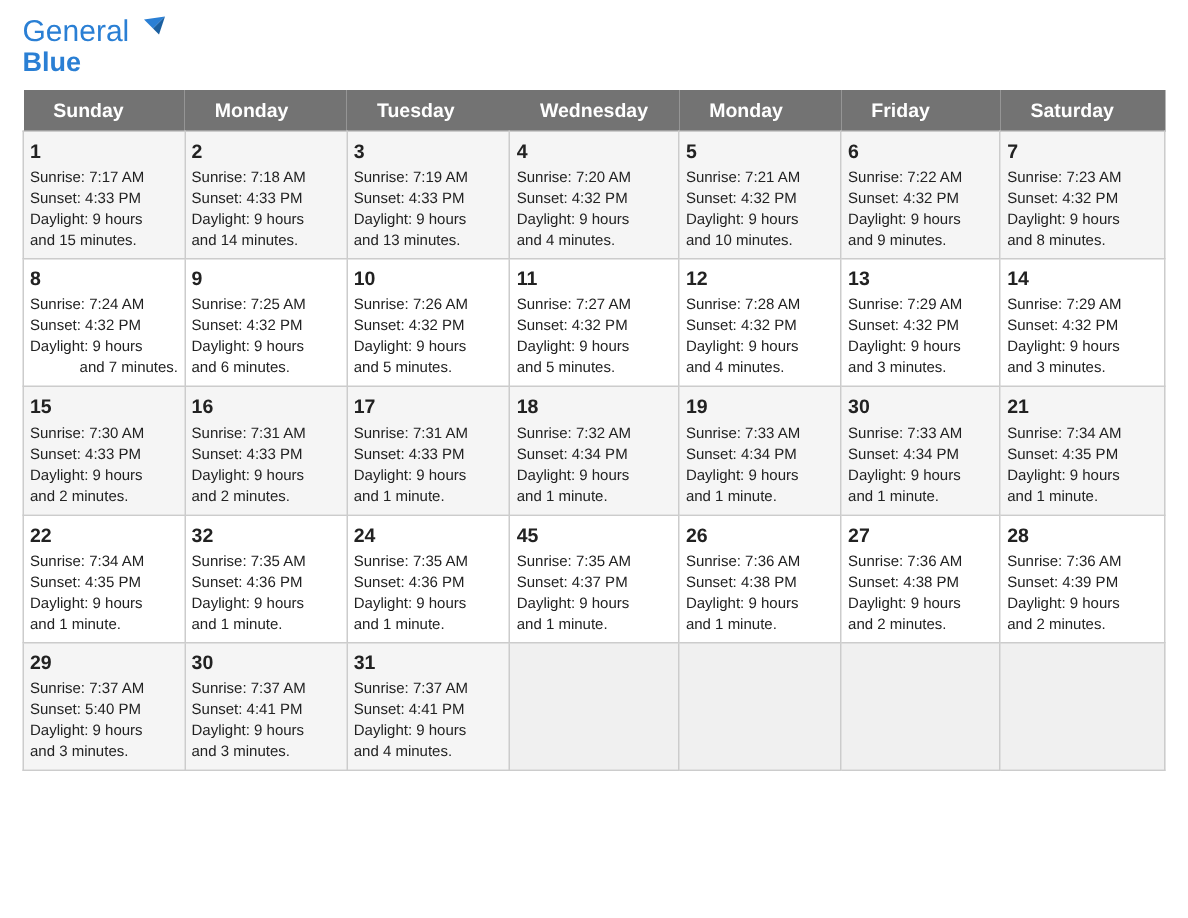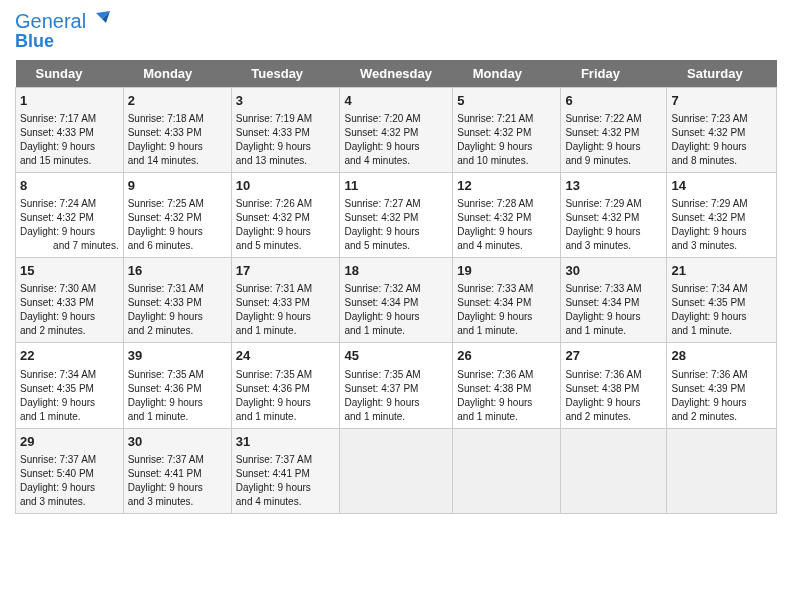--- a/index.html
+++ b/index.html
@@ -276,21 +276,21 @@
         </tr>
         <tr>
           <td>
             <span class="day-num">22</span>
             <span style="display: block;">Sunrise: 7:34 AM</span>
             <span style="display: block;">Sunset: 4:35 PM</span>
             <span style="display: block;">Daylight: 9 hours</span>
             <span style="display: block;">and 1 minute.</span>
           </td>
           <td>
-            <span class="day-num">39</span>
+            <span class="day-num">32</span>
             <span style="display: block;">Sunrise: 7:35 AM</span>
             <span style="display: block;">Sunset: 4:36 PM</span>
             <span style="display: block;">Daylight: 9 hours</span>
             <span style="display: block;">and 1 minute.</span>
           </td>
           <td>
             <span class="day-num">24</span>
             <span style="display: block;">Sunrise: 7:35 AM</span>
             <span style="display: block;">Sunset: 4:36 PM</span>
             <span style="display: block;">Daylight: 9 hours</span>

